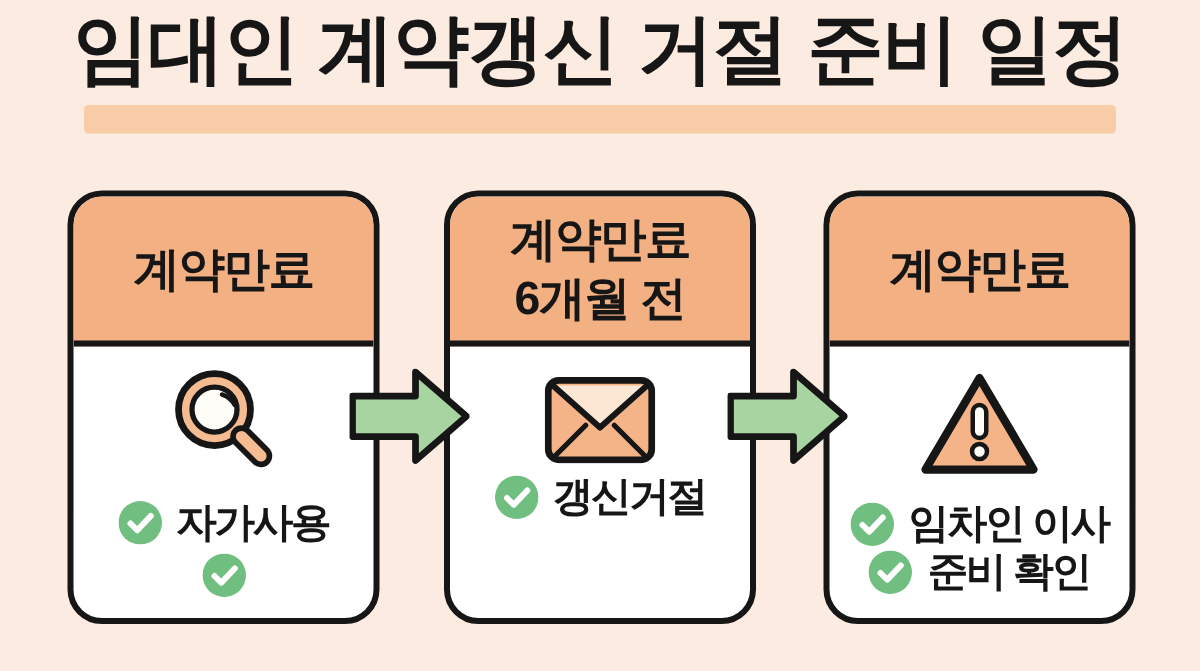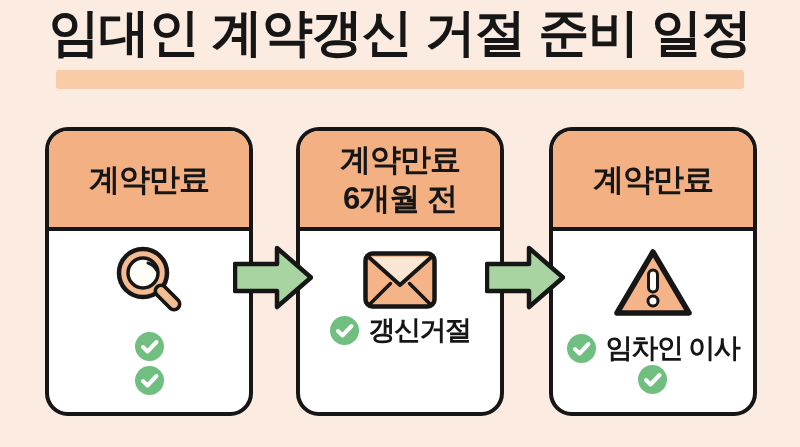--- a/index.html
+++ b/index.html
@@ -93,20 +93,21 @@
       </svg>
     </span>
     <div class="checklist">
       <div class="check-row">
         <span class="check-badge">
           <svg width="29" height="29" viewBox="0 0 29 29">
               <circle cx="14.5" cy="14.5" r="14.5" fill="#70BF81"></circle>
               <path d="M8 15 l4.5 4.5 L21.5 10" fill="none" stroke="#FFFFFF" stroke-width="4" stroke-linecap="round" stroke-linejoin="round"></path>
             </svg>
         </span>
+        <span class="check-text">자가사용</span>
       </div>
       <div class="check-row">
         <span class="check-badge">
           <svg width="29" height="29" viewBox="0 0 29 29">
               <circle cx="14.5" cy="14.5" r="14.5" fill="#70BF81"></circle>
               <path d="M8 15 l4.5 4.5 L21.5 10" fill="none" stroke="#FFFFFF" stroke-width="4" stroke-linecap="round" stroke-linejoin="round"></path>
             </svg>
         </span>
       </div>
     </div>
@@ -165,20 +166,21 @@
         </span>
         <span class="check-text">임차인 이사</span>
       </div>
       <div class="check-row">
         <span class="check-badge">
           <svg width="29" height="29" viewBox="0 0 29 29">
               <circle cx="14.5" cy="14.5" r="14.5" fill="#70BF81"></circle>
               <path d="M8 15 l4.5 4.5 L21.5 10" fill="none" stroke="#FFFFFF" stroke-width="4" stroke-linecap="round" stroke-linejoin="round"></path>
             </svg>
         </span>
+        <span class="check-text">준비 확인</span>
       </div>
     </div>
   </div>
 </div>
 
 <span class="flow-arrow a1">
   <svg width="80" height="67" viewBox="0 0 80 67">
     <polygon points="2,20 44,20 44,4 78,33.5 44,63 44,47 2,47" fill="#A7D4A0" stroke="#161616" stroke-width="4.5" stroke-linejoin="round"></polygon>
   </svg>
 </span>

